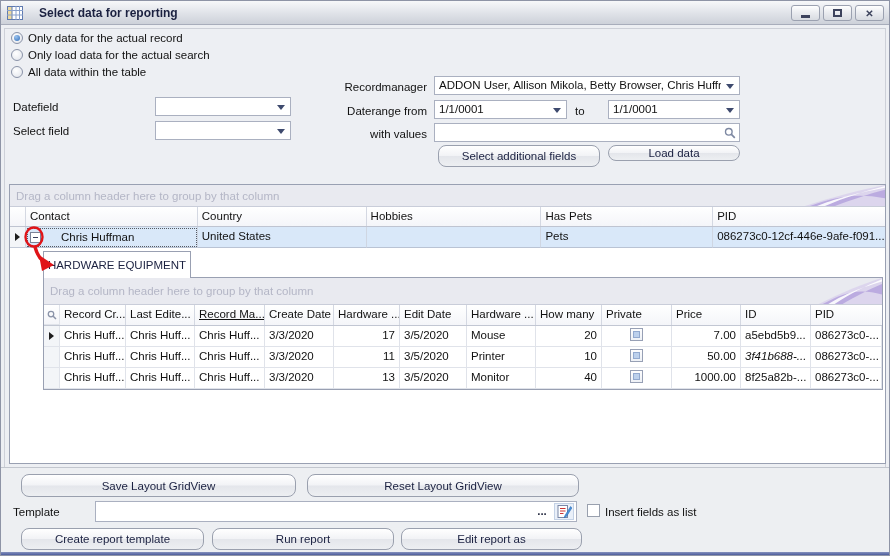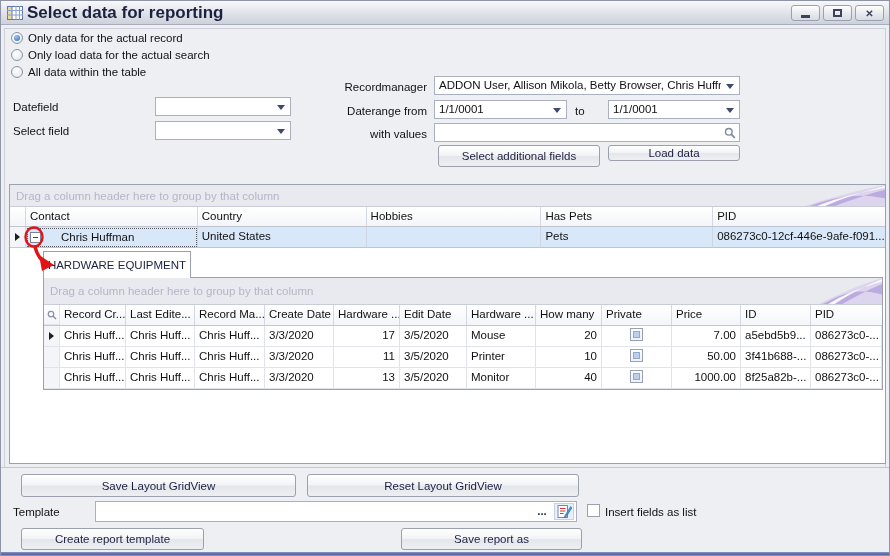--- a/index.html
+++ b/index.html
@@ -7,21 +7,21 @@
   .window{
     position:relative;width:890px;height:556px;
     border:1px solid #8e94a6;background:#edeff3;
     font-family:"Liberation Sans",sans-serif;font-size:11.5px;color:#111;
     overflow:hidden;
   }
   
   .titlebar{position:absolute;left:0;top:0;right:0;height:24px;
     background:linear-gradient(#f7f8fa,#dfe2e8 55%,#cdd1d9);
     border-bottom:1px solid #a8adbb;display:flex;align-items:center}
-  .title-text{margin-left:4px;font-weight:bold;font-size:17px;color:#1b2140}
+  .title-text{margin-left:16px;font-weight:bold;font-size:12px;color:#1b2140}
   .title-icon{margin-left:6px;display:inline-flex}
   .win-btns{position:absolute;right:5px;top:4px;display:flex;gap:3px}
   .win-btn{width:29px;height:16px;border:1px solid #9ba1b0;border-radius:3px;
     background:linear-gradient(#ffffff,#e9ebef 50%,#d8dbe1);
     display:flex;align-items:center;justify-content:center}
   .g-min{width:9px;height:3px;background:#3c425c;margin-top:6px}
   .g-max{width:9px;height:8px;border:2px solid #3c425c}
   .g-close::before{content:"\2715";font-weight:bold;font-size:10px;color:#3c425c;line-height:1}
   .client-frame{position:absolute;left:3px;right:3px;top:27px;bottom:4px;
     border:1px solid #cdd0d8;pointer-events:none}
@@ -36,21 +36,21 @@
     background:radial-gradient(circle at 40% 35%,#ffffff,#dfe3ea)}
   .radio.on::after{content:"";display:block;width:6px;height:6px;margin:2px;border-radius:50%;
     background:radial-gradient(circle at 35% 30%,#9cc4ef,#2f6cb8)}
   .field{position:absolute;background:#fff;border:1px solid #aab0c0;height:19px}
   .field .val{position:absolute;left:4px;top:2px;right:18px;white-space:nowrap;overflow:hidden}
   .drop{position:absolute;right:5px;top:7px;width:0;height:0;
     border-left:4px solid transparent;border-right:4px solid transparent;border-top:5px solid #3e4a6e}
   .field input{position:absolute;left:2px;top:1px;right:18px;bottom:1px;border:none;outline:none;
     font-family:"Liberation Sans",sans-serif;font-size:11.5px;background:transparent}
   .mag{position:absolute;right:3px;top:3px}
-  .btn{position:absolute;border:1px solid #9aa0ae;border-radius:3px;
+  .btn{position:absolute;border:1px solid #9aa0ae;border-radius:8px;
     background:linear-gradient(#ffffff,#f2f3f6 48%,#e4e6eb 52%,#edeff2);
     color:#1a2040;display:flex;align-items:center;justify-content:center;cursor:default;white-space:nowrap}
   
   .grid{position:absolute;background:#fff;border:1px solid #99a0b2}
   .gpanel{position:relative;background:#e9eaf0;border-bottom:1px solid #c9cdd9;
     color:#b4b6c6;padding-left:6px;overflow:hidden;display:flex;align-items:center}
   .swoosh{position:absolute;right:0;top:0;height:100%;width:190px;pointer-events:none}
   .hrow{display:flex;background:#fff;border-bottom:1px solid #bfc4d1}
   .hcell{border-right:1px solid #d4d8e2;padding:3px 4px;white-space:nowrap;overflow:hidden;
     background:linear-gradient(#ffffff,#f4f5f9)}
@@ -229,21 +229,21 @@
     </div>
     <div class="dhrow" id="d-hdr">
       <div class="dind" style="background:linear-gradient(#ffffff,#f4f5f9)">
         <svg width="10" height="10" viewBox="0 0 12 12">
           <circle cx="4.8" cy="4.8" r="3.3" fill="none" stroke="#8a93a8" stroke-width="1.5"></circle>
           <line x1="7.4" y1="7.4" x2="10.8" y2="10.8" stroke="#8a93a8" stroke-width="1.8"></line>
         </svg>
       </div>
     <div class="hcell" style="width: 66px; flex: 0 0 auto;">Record Cr...</div>
         <div class="hcell" style="width: 69px; flex: 0 0 auto;">Last Edite...</div>
-        <div class="hcell" style="width: 70px; flex: 0 0 auto;">Record Ma...</div>
+        <div class="hcell" style="width: 70px; flex: 0 0 auto; text-decoration: underline;">Record Ma...</div>
         <div class="hcell" style="width: 69px; flex: 0 0 auto;">Create Date</div>
         <div class="hcell" style="width: 66px; flex: 0 0 auto;">Hardware ...</div>
         <div class="hcell" style="width: 67px; flex: 0 0 auto;">Edit Date</div>
         <div class="hcell" style="width: 69px; flex: 0 0 auto;">Hardware ...</div>
         <div class="hcell" style="width: 66px; flex: 0 0 auto;">How many</div>
         <div class="hcell" style="width: 70px; flex: 0 0 auto;">Private</div>
         <div class="hcell" style="width: 69px; flex: 0 0 auto;">Price</div>
         <div class="hcell" style="width: 70px; flex: 0 0 auto;">ID</div>
         <div class="hcell" style="width: 71px; flex: 0 0 auto; border-right: none;">PID</div>
       </div>
@@ -270,21 +270,21 @@
           <div class="dcell" style="width: 66px;">Chris Huff...</div>
           <div class="dcell" style="width: 69px;">Chris Huff...</div>
           <div class="dcell" style="width: 70px;">Chris Huff...</div>
           <div class="dcell" style="width: 69px;">3/3/2020</div>
           <div class="dcell r" style="width: 66px;">11</div>
           <div class="dcell" style="width: 67px;">3/5/2020</div>
           <div class="dcell" style="width: 69px;">Printer</div>
           <div class="dcell r" style="width: 66px;">10</div>
           <div class="dcell c" style="width: 70px;"><span class="dxcheck"></span></div>
           <div class="dcell r" style="width: 69px;">50.00</div>
-          <div class="dcell" style="width: 70px;">3f41b688-...</div>
+          <div class="dcell" style="width: 70px; font-style: italic;">3f41b688-...</div>
           <div class="dcell" style="width: 71px;">086273c0-...</div>
         </div>
         <div class="drow">
           <div class="dind"></div>
           <div class="dcell" style="width: 66px;">Chris Huff...</div>
           <div class="dcell" style="width: 69px;">Chris Huff...</div>
           <div class="dcell" style="width: 70px;">Chris Huff...</div>
           <div class="dcell" style="width: 69px;">3/3/2020</div>
           <div class="dcell r" style="width: 66px;">13</div>
           <div class="dcell" style="width: 67px;">3/5/2020</div>
@@ -311,21 +311,22 @@
         <rect x="1" y="1.5" width="9.5" height="12" fill="#ffffff" stroke="#7a88a8"></rect>
         <path d="M3 4.5 H8.5 M3 7 H8.5 M3 9.5 H6.5" stroke="#cc3333" stroke-width="1"></path>
         <path d="M13.6 2.5 L8 11.5 L7 13.8 L9.4 12.6 L14.8 4 Z" fill="#4a90d9" stroke="#2a6bb5" stroke-width="0.6"></path>
       </svg>
     </span>
   </div>
   <span class="fcheck"></span>
   <span class="lbl" style="left:604px;top:504px">Insert fields as list</span>
 
   <div class="btn" style="left:20px;top:527px;width:183px;height:22px">Create report template</div>
-  <div class="btn" style="left:400px;top:527px;width:181px;height:22px">Save report as</div>
+  <div class="btn" style="left:211px;top:527px;width:182px;height:22px">Run report</div>
+  <div class="btn" style="left:400px;top:527px;width:181px;height:22px">Edit report as</div>
 
   <div class="bottom-edge"></div>
 
   <svg class="annot" width="890" height="556" viewBox="0 0 890 556">
     <ellipse cx="33" cy="236" rx="8.5" ry="9.5" fill="none" stroke="#e01418" stroke-width="2.4"></ellipse>
     <path d="M34 246 C36 253 38 257 42 260" fill="none" stroke="#e01418" stroke-width="3.4"></path>
     <polygon points="53,264 38,254 41,270" fill="#e01418"></polygon>
   </svg>
 </div>
 

